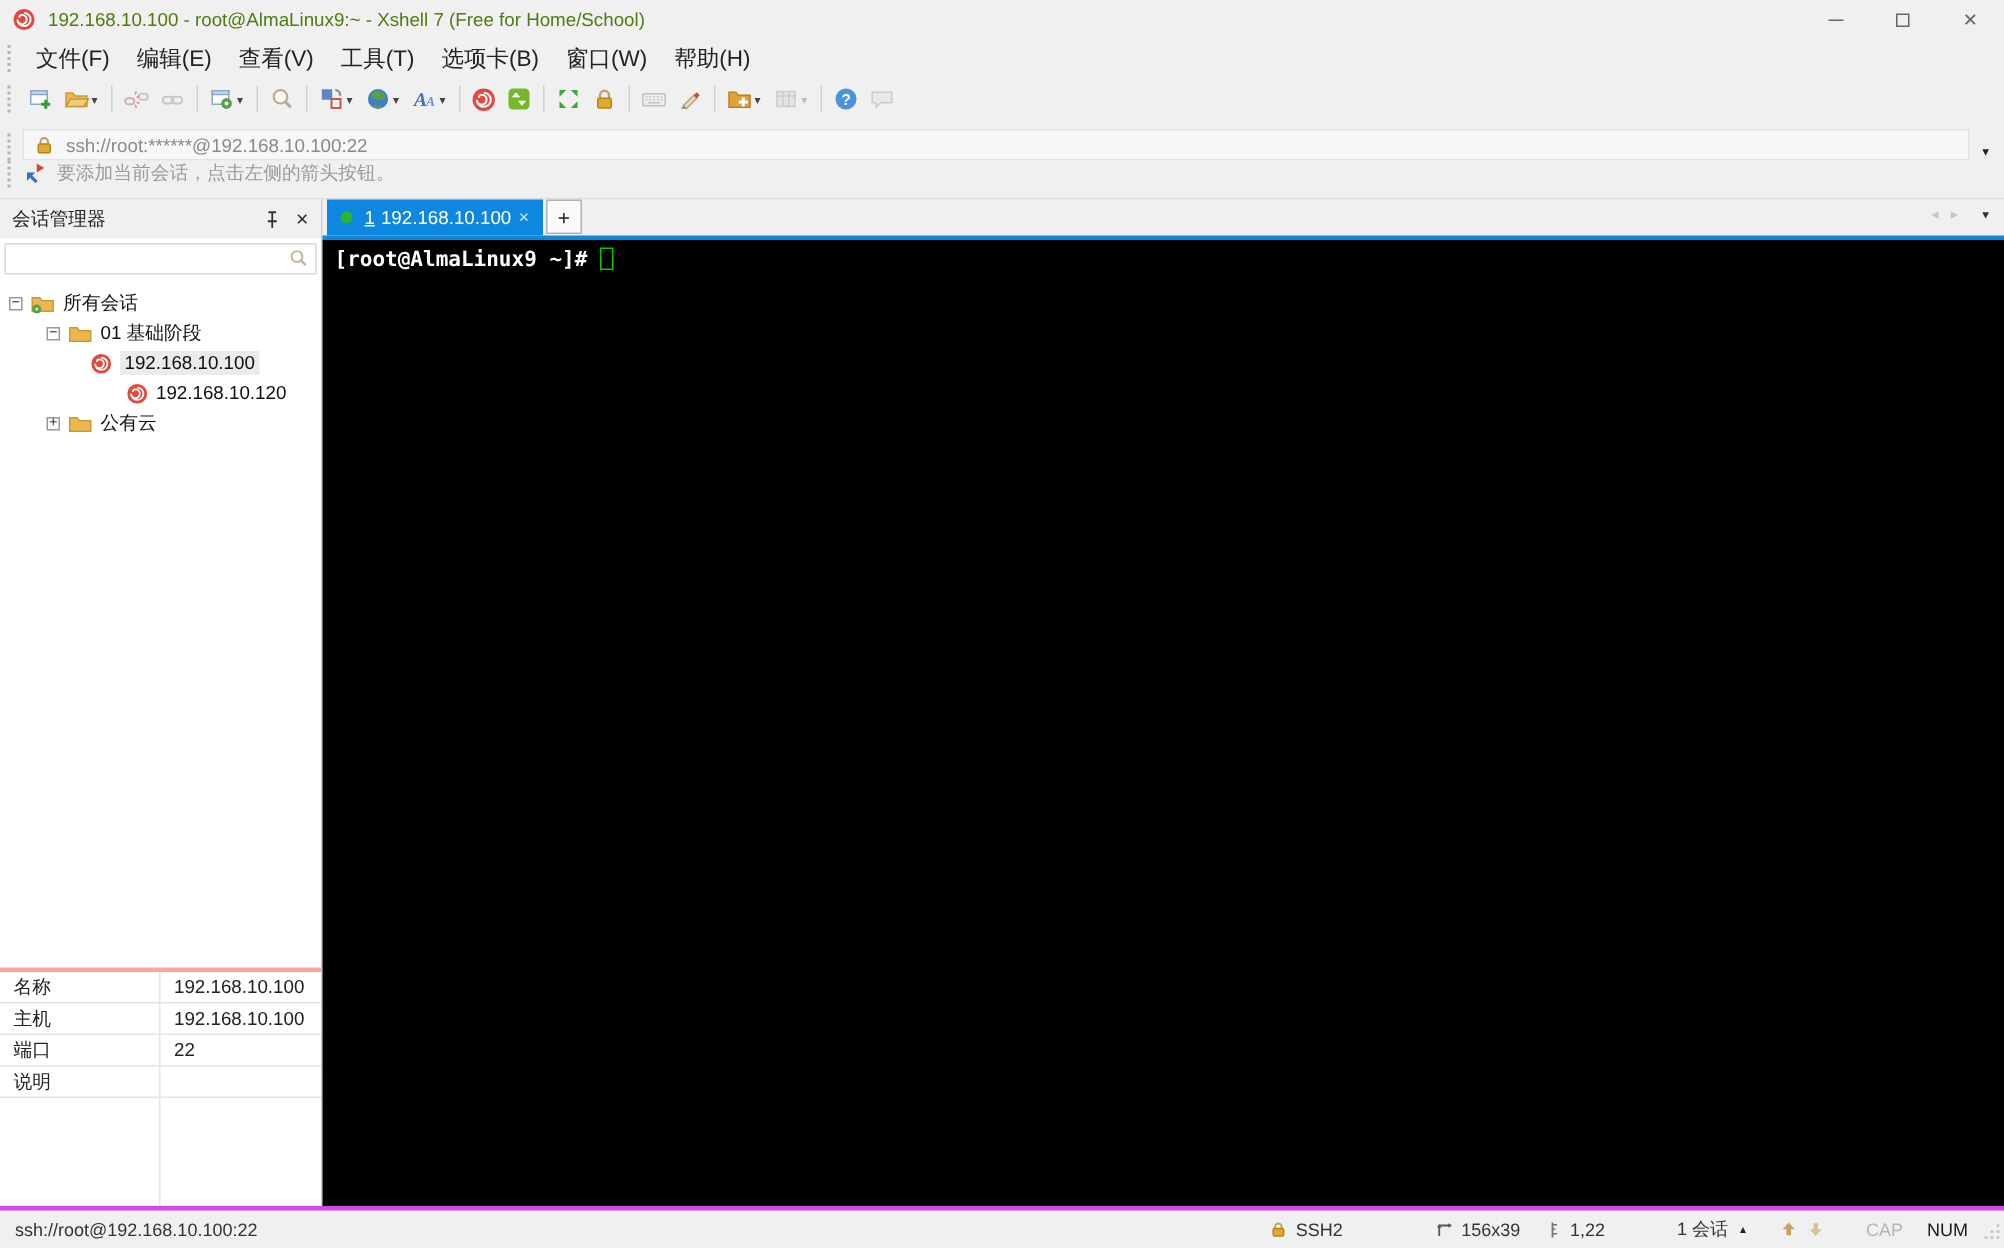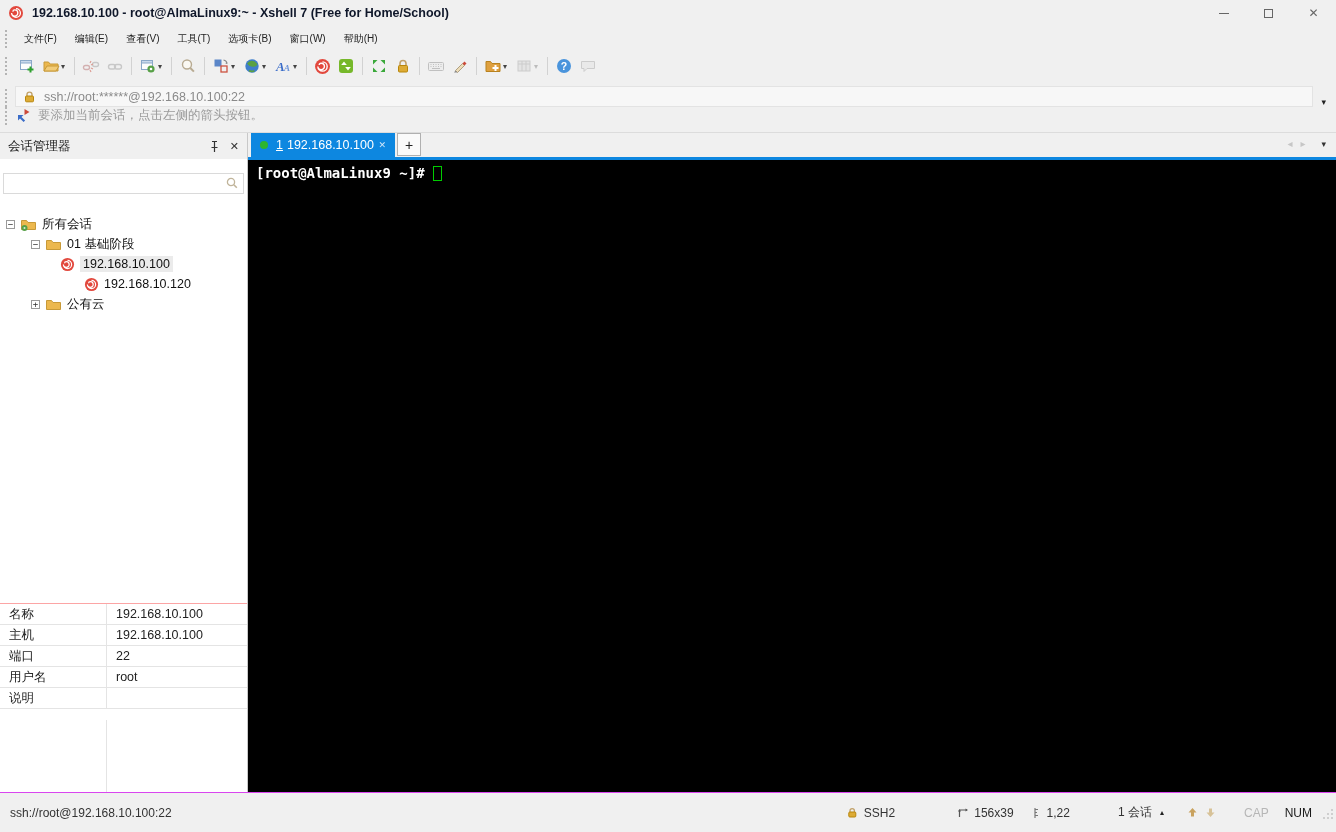--- a/index.html
+++ b/index.html
@@ -3,64 +3,64 @@
 <meta charset="utf-8">
 <style>
   * { margin:0; padding:0; box-sizing:border-box; }
   html,body { width:1336px; height:832px; overflow:hidden; }
   body { font-family:"Liberation Sans","DejaVu Sans",sans-serif; font-size:12px; color:#333; background:#f0f0f0; }
   .window { width:1336px; height:832px; display:flex; flex-direction:column; background:#f0f0f0; position:relative; overflow:hidden; }
 
   
   .titlebar { height:26px; display:flex; align-items:center; padding-left:8px; flex:none; }
   .app-icon { width:16px; height:16px; margin-right:8px; flex:none; }
-  .title-text { color:#0f172a; font-size:12.5px; white-space:nowrap;font-weight:bold; }
+  .title-text { color:#4d7c0f; font-size:12.5px; white-space:nowrap; }
   .win-controls { margin-left:auto; display:flex; }
   .win-btn { width:45px; height:26px; display:flex; align-items:center; justify-content:center; color:#666; }
   .min-shape { width:10px; height:1px; background:#666; }
   .max-shape { width:9px; height:9px; border:1px solid #666; }
   .close-glyph { font-size:12px; color:#666; }
 
   
   .gripper { width:4px; height:18px; border-left:2px dotted #b4b4b4; margin:0 6px 0 3px; flex:none; }
   .menubar { height:26px; display:flex; align-items:center; padding-left:2px; flex:none; }
-  .menu-item { padding:4px 9px; font-size:10px; color:#222; }
+  .menu-item { padding:4px 9px; font-size:15px; color:#222; }
   .toolbar { height:28px; display:flex; align-items:center; padding-left:2px; flex:none; }
   .tb-btn { height:24px; display:flex; align-items:center; justify-content:center; padding:0 3px; }
   .tb-caret { font-size:8px; color:#444; margin:0 2px 0 1px; }
   .tb-sep { width:1px; height:18px; background:#d2d2d2; margin:0 4px; flex:none; }
   .dim { opacity:.55; }
 
   .addressbar { height:27px; display:flex; align-items:flex-end; padding:0 6px 0 2px; flex:none; }
   .address-field { flex:1; height:21px; background:#f7f7f7; border:1px solid #e3e3e3; display:flex; align-items:center; padding:0 6px; }
   .address-text { color:#8a8a8a; font-size:12.5px; margin-left:7px; }
   .address-caret { margin:0 4px 0 8px; color:#222; font-size:9px; }
 
   .infobar { height:26px; display:flex; align-items:flex-start; padding-left:2px; flex:none; border-bottom:1px solid #dcdcdc; }
   .info-text { color:#9a9a9a; font-size:12.5px; margin-left:7px; }
 
   
   .main { flex:1; display:flex; min-height:0; }
 
-  .left-panel { width:248px; flex:none; display:flex; flex-direction:column; background:#fff; border-right:1px solid #c8c8c8;gap:11px; }
+  .left-panel { width:215px; flex:none; display:flex; flex-direction:column; background:#fff; border-right:1px solid #c8c8c8; }
   .panel-header { height:26px; background:#f0f0f0; display:flex; align-items:center; padding:0 8px; flex:none; }
   .panel-title { font-size:12.5px; color:#222; }
   .ph-spacer { flex:1; }
   .ph-icon { margin-left:10px; color:#333; display:flex; align-items:center; }
   .panel-close { font-size:11px; color:#333; }
   .search-row { height:26px; background:#fff; display:flex; align-items:center; padding:2px 3px; flex:none; }
   .search-input { flex:1; height:21px; border:1px solid #dadada; background:#fff; display:flex; align-items:center; justify-content:flex-end; padding:0 4px; }
 
   .tree { flex:1; background:#fff; padding-top:7px; overflow:hidden; }
   .tree-row { height:20px; display:flex; align-items:center; font-size:12.5px; color:#111; white-space:nowrap; }
   .expander { width:9px; height:9px; border:1px solid #9a9a9a; background:#fff; font-size:9px; line-height:7px; text-align:center; color:#333; margin-right:5px; flex:none; font-family:"DejaVu Sans Mono",monospace; }
   .tree-icon { margin-right:5px; flex:none; display:flex; }
   .sel-label { background:#ebebeb; padding:1px 3px; }
 
-  .props { flex:none; border-top:1px solid #fca5a5; background:#fff; }
+  .props { flex:none; border-top:3px solid #fca5a5; background:#fff; }
   .prop-row { height:21px; display:flex; border-bottom:1px solid #e4e4e4; font-size:12.5px; }
   .prop-label { width:107px; flex:none; border-right:1px solid #e4e4e4; display:flex; align-items:center; padding-left:9px; color:#222; }
   .prop-value { flex:1; display:flex; align-items:center; padding-left:9px; color:#222; }
   .props-filler { height:72px; flex:none; display:flex; background:#fff; }
   .props-filler-left { width:107px; border-right:1px solid #e4e4e4; }
 
   .right-panel { flex:1; display:flex; flex-direction:column; min-width:0; }
   .tabbar { height:27px; background:#f0f0f0; position:relative; display:flex; align-items:flex-start; flex:none; }
   .tab-strip { display:flex; align-items:flex-start; padding-left:3px; }
   .tab { height:24px; width:144px; background:#0d87e0; color:#fff; display:flex; align-items:center; padding:0 9px; }
@@ -71,21 +71,21 @@
   .tab-add { width:24px; height:23px; background:#fafafa; border:1px solid #b0b0b0; margin-left:2px; display:flex; align-items:center; justify-content:center; font-size:14px; color:#222; }
   .tab-right { position:absolute; right:10px; top:5px; display:flex; align-items:center; }
   .tab-scroll { color:#c6c6c6; font-size:10px; margin-left:8px; }
   .tab-menu-caret { color:#333; font-size:9px; margin-left:16px; }
   .tab-underline { position:absolute; left:0; right:0; bottom:0; height:3px; background:#0d87e0; }
 
   .terminal { flex:1; background:#000; padding:5px 8px; font-family:"DejaVu Sans Mono",monospace; font-weight:bold; font-size:14px; color:#ffffff; }
   .cursor { display:inline-block; width:9px; height:15px; border:1px solid #00cc00; vertical-align:-3px; margin-left:8px; }
 
   
-  .statusbar { height:40px; background:#f0f0f0; border-top:1px solid #d946ef; display:flex; align-items:center; font-size:12px; color:#333; flex:none; }
+  .statusbar { height:28px; background:#f0f0f0; border-top:3px solid #d946ef; display:flex; align-items:center; font-size:12px; color:#333; flex:none; }
   .status-left { margin-left:10px; white-space:nowrap; }
   .status-right { margin-left:auto; display:flex; align-items:center; }
   .sg { display:flex; align-items:center; }
   .sg-icon { display:flex; margin-right:5px; }
   .cap-text { color:#b6b6b6; }
   .num-text { color:#1a1a1a; }
   .sess-caret { font-size:8px; color:#222; margin-left:8px; }
 </style>
 </head>
 <body>
@@ -367,24 +367,20 @@
           <span class="prop-label">名称</span>
           <span class="prop-value">192.168.10.100</span>
         </div>
         <div class="prop-row">
           <span class="prop-label">主机</span>
           <span class="prop-value">192.168.10.100</span>
         </div>
         <div class="prop-row">
           <span class="prop-label">端口</span>
           <span class="prop-value">22</span>
-        </div>
-        <div class="prop-row">
-          <span class="prop-label">用户名</span>
-          <span class="prop-value">root</span>
         </div>
         <div class="prop-row">
           <span class="prop-label">说明</span>
           <span class="prop-value"></span>
         </div>
       </div>
       <div class="props-filler">
         <div class="props-filler-left"></div>
       </div>
     </div>

